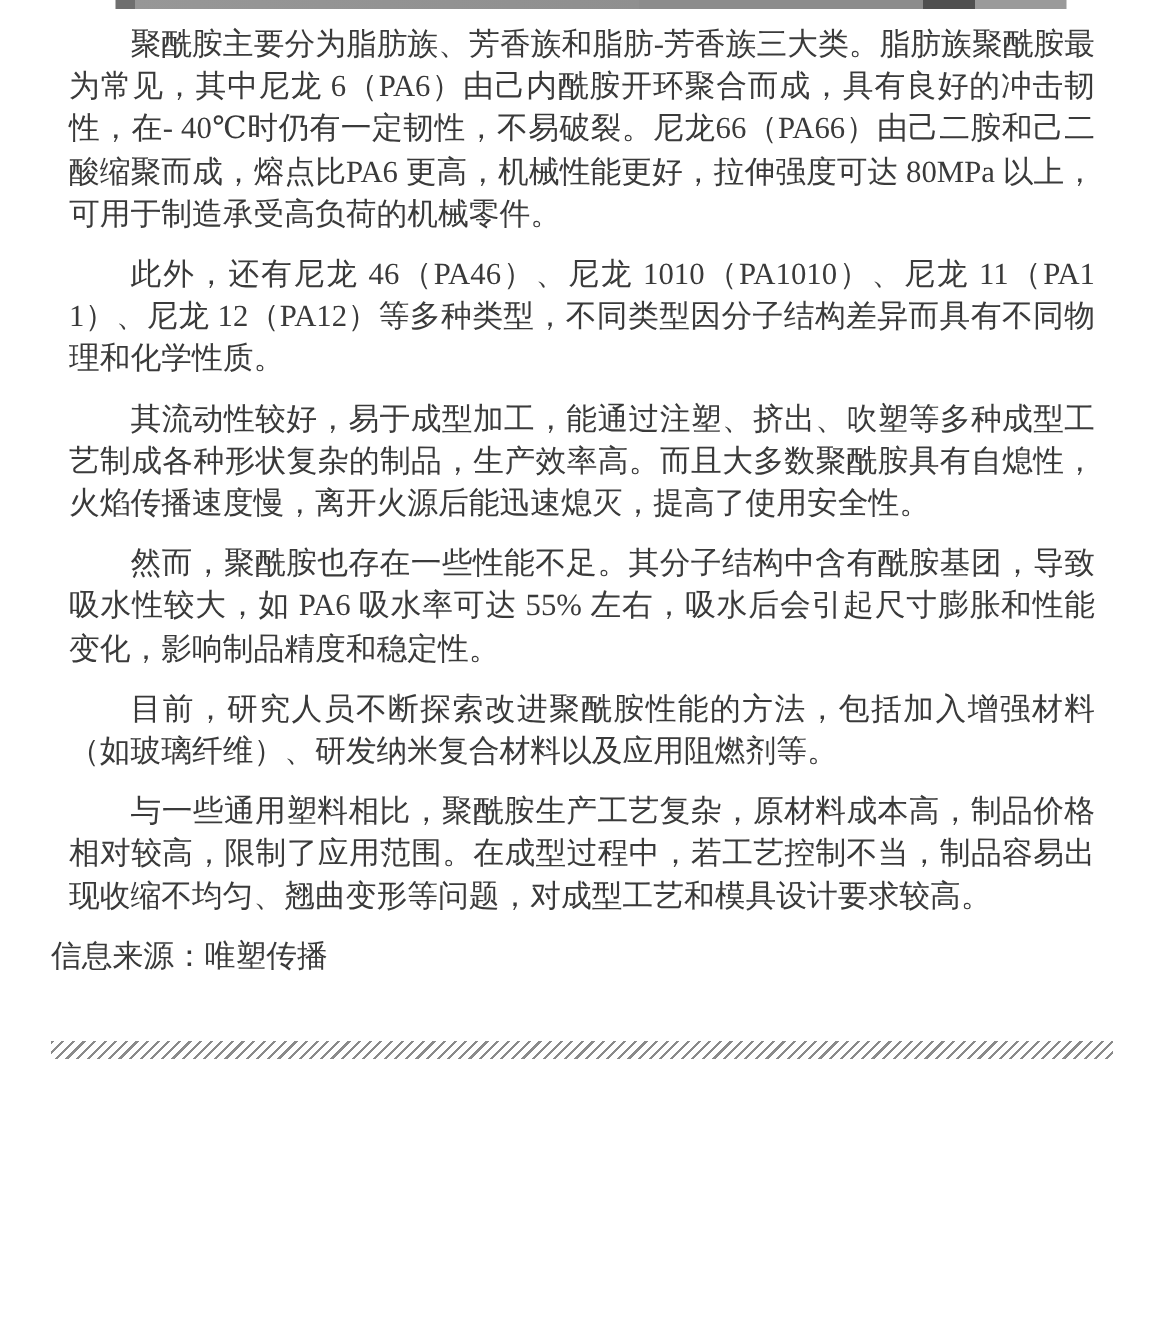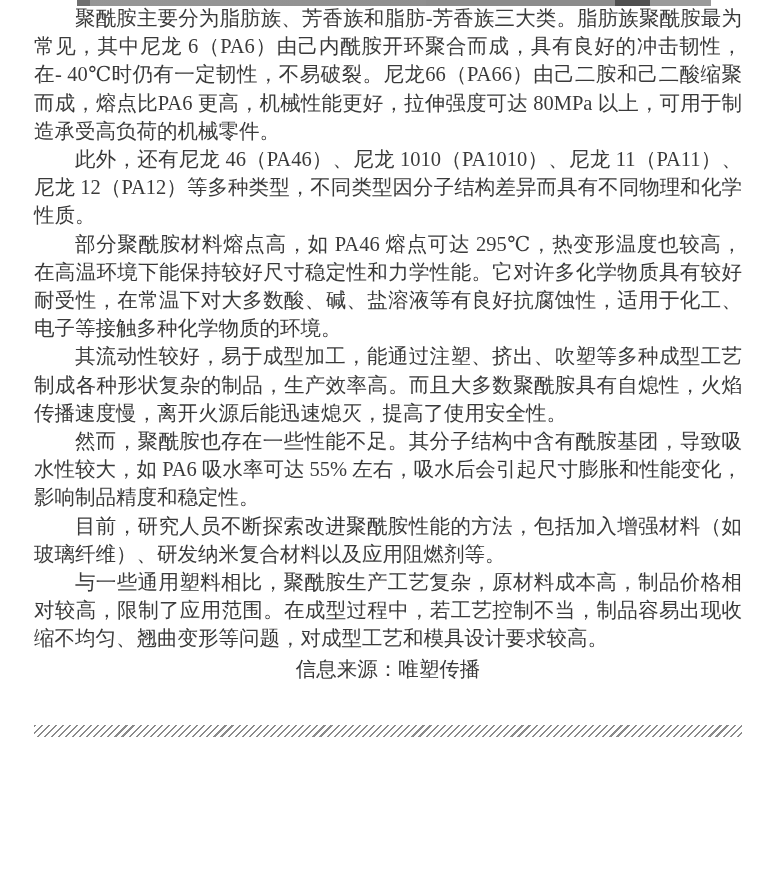--- a/index.html
+++ b/index.html
@@ -25,51 +25,50 @@
       #6f6f6f 0%, #6f6f6f 2%,
       #979797 2%, #8f8f8f 55%,
       #8c8c8c 55%, #8c8c8c 84.9%,
       #4f4f4f 84.9%, #4f4f4f 90.4%,
       #9a9a9a 90.4%, #9a9a9a 100%);
   }
   main.article {
     padding: 4px 34px 0 34px;
   }
   p.para {
-    margin: 0;
+    margin: 12px;
     font-size: 20.5px;
     line-height: 28.2px;
     text-align: justify;
     text-indent: 2em;
     word-break: break-all;
   }
   p.source {
     margin: 2px 0 0 0;
     font-size: 20.5px;
     line-height: 28.2px;
-    text-align: center;
+    text-align: left;
     text-indent: 0;
   }
   .hatch-divider {
     margin: 42px 34px 0 34px;
     height: 12px;
     background: repeating-linear-gradient(135deg,
       #8a8a8a 0, #8a8a8a 1.5px,
       #ffffff 1.5px, #ffffff 5px);
   }
 </style>
 </head>
 <body>
 
 <div class="crop-strip"></div>
 
 <main class="article">
   <p class="para">聚酰胺主要分为脂肪族、芳香族和脂肪-芳香族三大类。脂肪族聚酰胺最为常见，其中尼龙 6（PA6）由己内酰胺开环聚合而成，具有良好的冲击韧性，在- 40℃时仍有一定韧性，不易破裂。尼龙66（PA66）由己二胺和己二酸缩聚而成，熔点比PA6 更高，机械性能更好，拉伸强度可达 80MPa 以上，可用于制造承受高负荷的机械零件。</p>
   <p class="para">此外，还有尼龙 46（PA46）、尼龙 1010（PA1010）、尼龙 11（PA11）、尼龙 12（PA12）等多种类型，不同类型因分子结构差异而具有不同物理和化学性质。</p>
-  <p class="para">部分聚酰胺材料熔点高，如 PA46 熔点可达 295℃，热变形温度也较高，在高温环境下能保持较好尺寸稳定性和力学性能。它对许多化学物质具有较好耐受性，在常温下对大多数酸、碱、盐溶液等有良好抗腐蚀性，适用于化工、电子等接触多种化学物质的环境。</p>
   <p class="para">其流动性较好，易于成型加工，能通过注塑、挤出、吹塑等多种成型工艺制成各种形状复杂的制品，生产效率高。而且大多数聚酰胺具有自熄性，火焰传播速度慢，离开火源后能迅速熄灭，提高了使用安全性。</p>
   <p class="para">然而，聚酰胺也存在一些性能不足。其分子结构中含有酰胺基团，导致吸水性较大，如 PA6 吸水率可达 55% 左右，吸水后会引起尺寸膨胀和性能变化，影响制品精度和稳定性。</p>
   <p class="para">目前，研究人员不断探索改进聚酰胺性能的方法，包括加入增强材料（如玻璃纤维）、研发纳米复合材料以及应用阻燃剂等。</p>
   <p class="para">与一些通用塑料相比，聚酰胺生产工艺复杂，原材料成本高，制品价格相对较高，限制了应用范围。在成型过程中，若工艺控制不当，制品容易出现收缩不均匀、翘曲变形等问题，对成型工艺和模具设计要求较高。</p>
   <p class="source">信息来源：唯塑传播</p>
 </main>
 
 <div class="hatch-divider"></div>
 
 </body></html>

